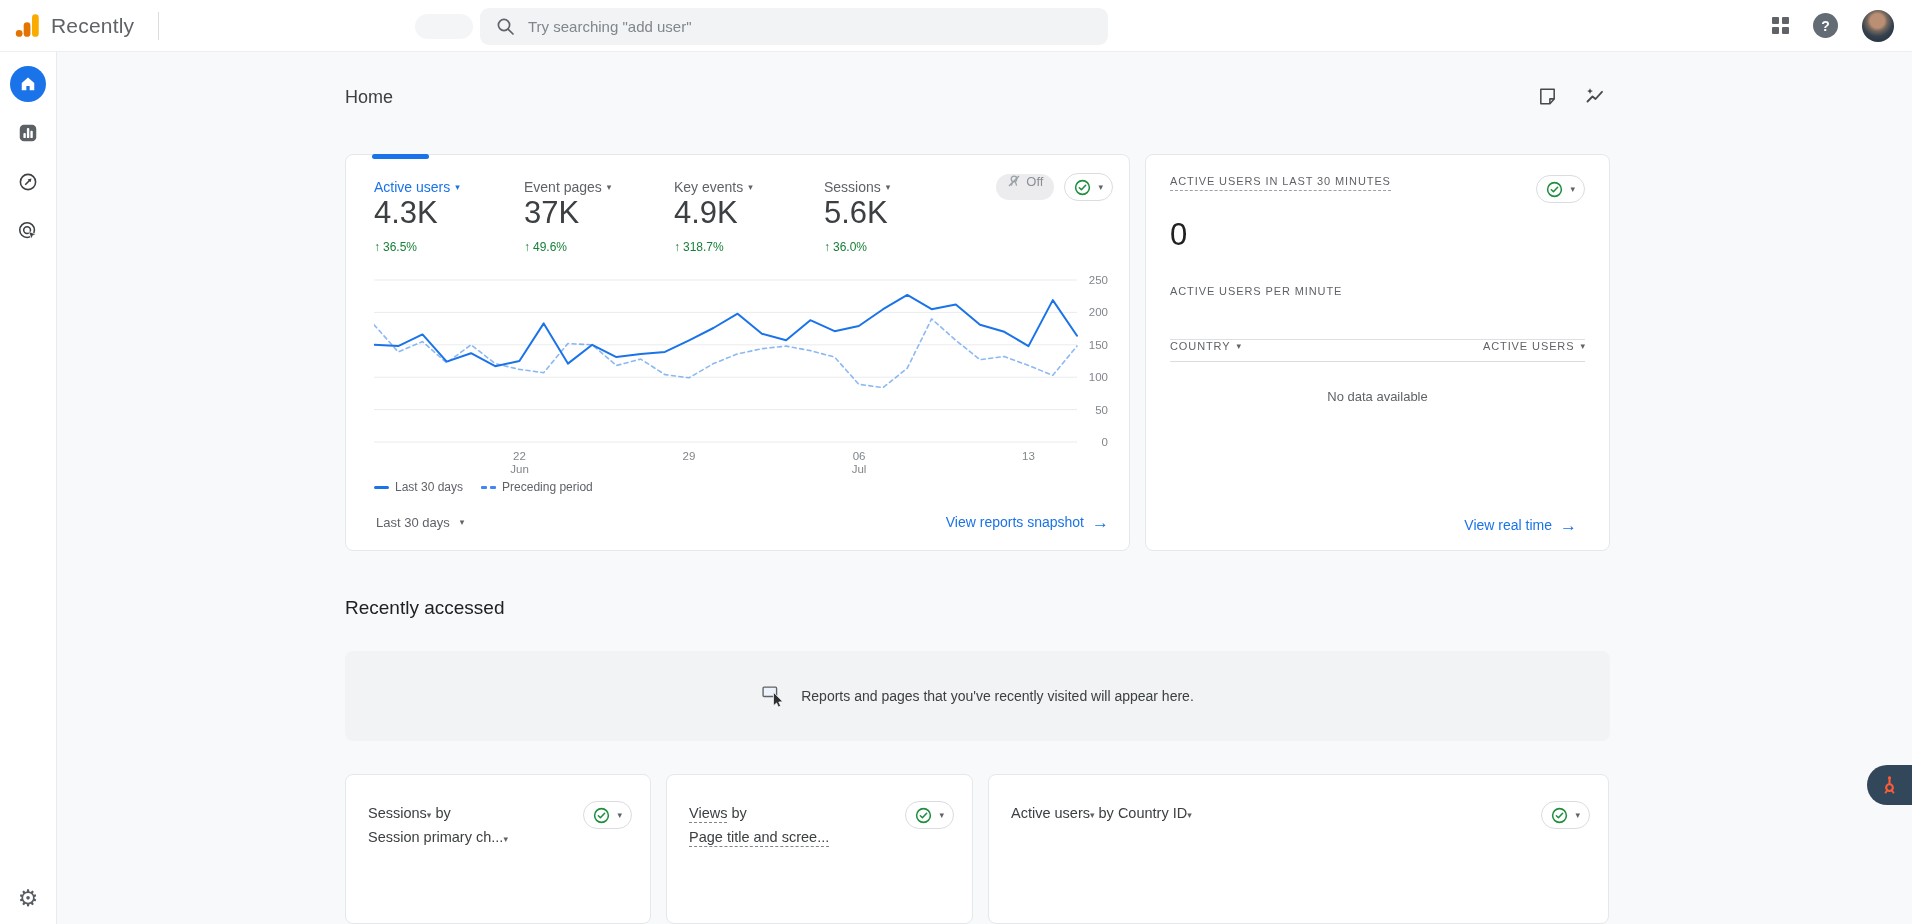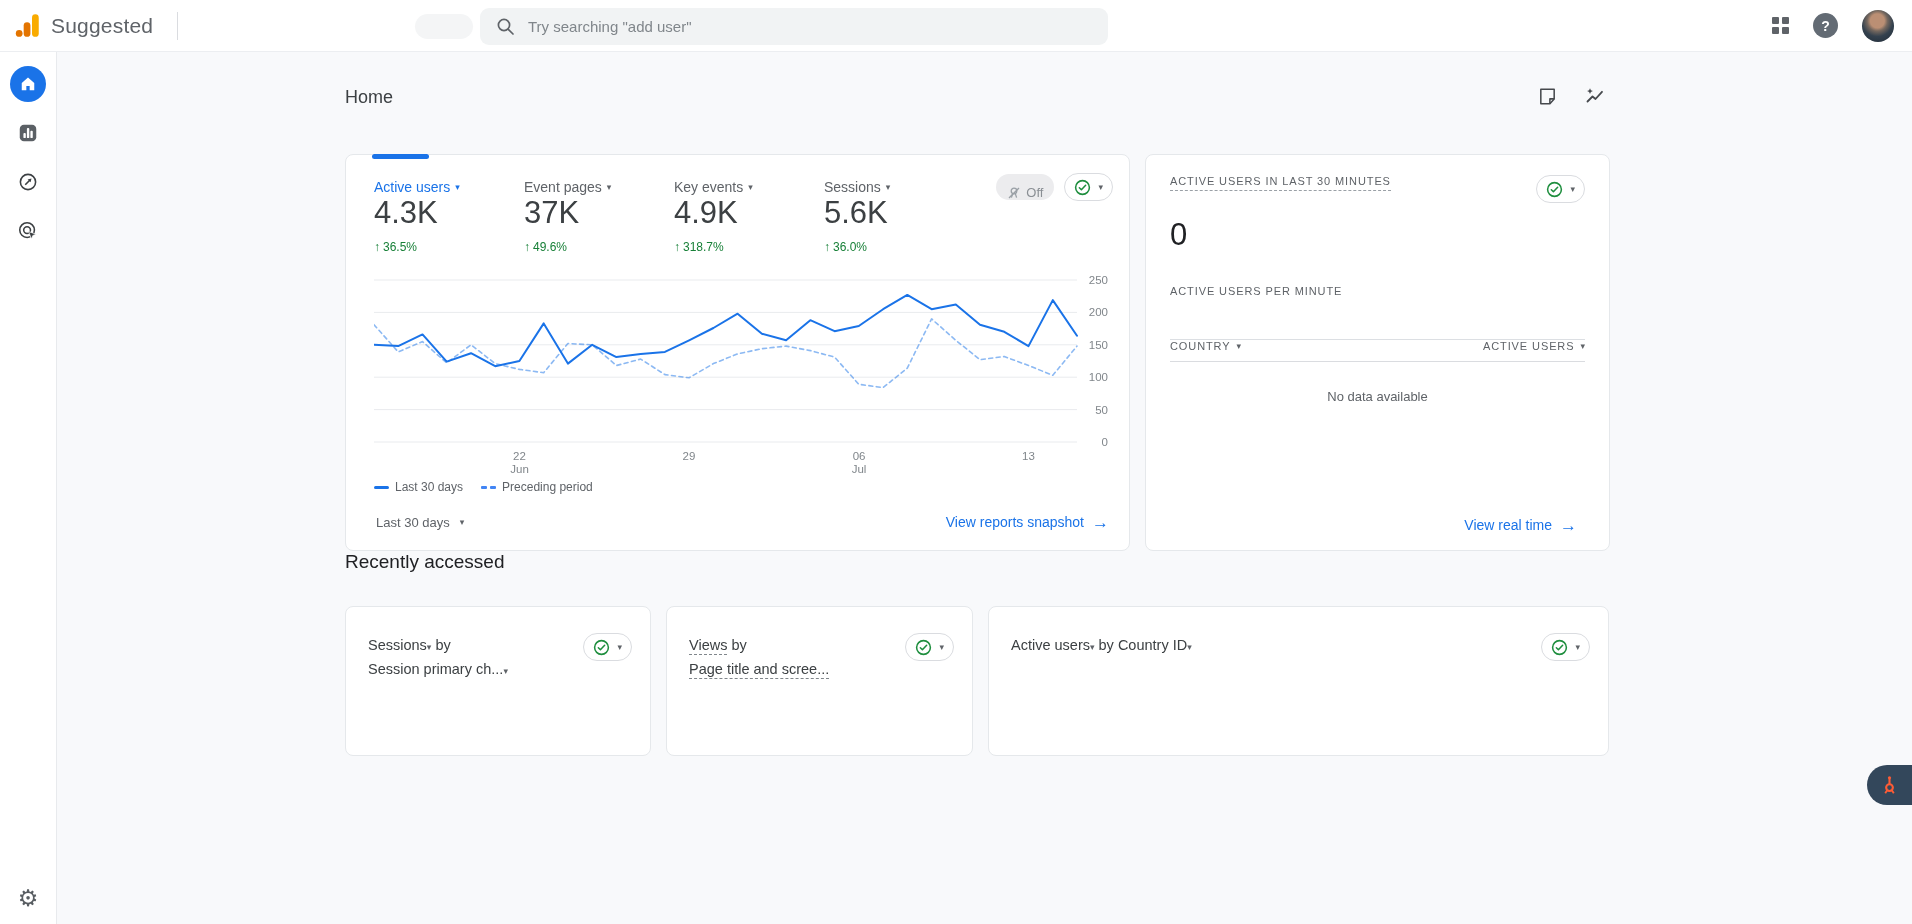--- a/index.html
+++ b/index.html
@@ -49,21 +49,21 @@
   .metrics { display:flex; padding:24px 28px 0; }
   .metric { width:150px; cursor:pointer; }
   .metric-label { font-size:14px; color:#5f6368; display:flex; align-items:center; gap:5px; }
   .metric.selected .metric-label { color:#1a73e8; }
   .caret { font-size:9px; color:#5f6368; line-height:1; }
   .metric.selected .caret { color:#1a73e8; }
   .metric-value { font-size:31px; color:#3c4043; font-weight:400; }
   .metric-change { margin-top:9px; font-size:12px; color:#188038; display:flex; gap:3px; align-items:center; }
   .metric-change .up { font-weight:bold; }
   .pills { position:absolute; top:18px; right:16px; display:flex; gap:10px; align-items:center; }
-  .off-pill { height:26px; border-radius:13px; background:#ececee; display:flex; align-items:flex-end; gap:5px;
+  .off-pill { height:26px; border-radius:13px; background:#ececee; display:flex; align-items:flex-start; gap:5px;
     padding:0 11px; font-size:13px; color:#8a8f94; cursor:pointer; }
   .check-pill { height:28px; border-radius:15px; border:1px solid #dadce0; background:#fff; display:flex;
     align-items:center; gap:7px; padding:0 9px; cursor:pointer; }
   .chart-wrap { margin:14px 20px 0 28px; }
   .legend { margin:0 0 0 28px; display:flex; gap:18px; align-items:center; font-size:12px; color:#5f6368; }
   .legend-item { display:flex; align-items:center; gap:6px; }
   .sw-solid { width:15px; height:3px; background:#1a73e8; border-radius:2px; }
   .sw-dash { display:flex; gap:3px; }
   .sw-dash i { width:6px; height:3px; background:#4285f4; border-radius:1px; display:block; }
   .card-footer { position:absolute; left:22px; right:20px; bottom:14px; display:flex; justify-content:space-between; align-items:center; }
@@ -79,21 +79,21 @@
   .rt-value { font-size:31px; color:#202124; margin-top:14px; }
   .rt-permin { margin-top:32px; }
   .rt-flatline { margin-top:42px; height:1px; background:#dcdfe3; width:100%; }
   .rt-cols { display:flex; justify-content:space-between; }
   .rt-col { display:flex; align-items:center; gap:6px; cursor:pointer; }
   .rt-divider { margin-top:9px; height:1px; background:#dadce0; }
   .rt-empty { margin-top:27px; text-align:center; font-size:13px; color:#5f6368; }
   .rt-link { position:absolute; right:32px; bottom:16px; }
 
   
-  .section-title { font-size:19px; font-weight:400; color:#202124; }
+  .section-title { margin-top:46px; font-size:19px; font-weight:400; color:#202124; }
   .recent-panel { margin-top:32px; height:90px; background:#f1f3f4; border-radius:8px;
     display:flex; align-items:center; justify-content:center; gap:13px; }
   .recent-msg { font-size:14px; color:#3c4043; }
 
   
   .suggest-title { display:inline-block; margin-top:42px; font-size:19px; font-weight:400; color:#202124;
     border-bottom:1px dashed #9aa0a6; padding-bottom:5px; }
   .suggest-row { display:flex; gap:15px; margin-top:33px; }
   .suggest-card { position:relative; height:150px; padding:26px 18px 0 22px; display:flex;
     justify-content:space-between; align-items:flex-start; }
@@ -108,21 +108,21 @@
 </head>
 <body>
 
 <header class="topbar">
   <div class="brand">
     <svg width="27" height="27" viewBox="0 0 24 24">
       <rect x="16" y="2" width="6" height="20" rx="3" fill="#f9ab00"></rect>
       <rect x="8.6" y="9" width="6" height="13" rx="3" fill="#e37400"></rect>
       <circle cx="4.6" cy="19" r="3" fill="#e37400"></circle>
     </svg>
-    <span class="brand-name">Suggested</span>
+    <span class="brand-name">Recently</span>
     <span class="brand-divider"></span>
   </div>
   <div class="ghost-pill"></div>
   <div class="search">
     <svg width="19" height="19" viewBox="0 0 19 19">
       <circle cx="8" cy="8" r="5.6" fill="none" stroke="#5f6368" stroke-width="1.7"></circle>
       <line x1="12.3" y1="12.3" x2="17" y2="17" stroke="#5f6368" stroke-width="1.7" stroke-linecap="round"></line>
     </svg>
     <input placeholder="Try searching &quot;add user&quot;" style="">
   </div>
@@ -332,20 +332,27 @@
       <div class="rt-divider"></div>
       <div class="rt-empty">No data available</div>
       <div class="blue-link rt-link">
         <span>View real time</span>
         <span class="arrow">→</span>
       </div>
     </section>
   </div>
 
   <h2 class="section-title">Recently accessed</h2>
+  <div class="recent-panel">
+    <svg width="27" height="27" viewBox="0 0 26 26">
+      <rect x="2" y="4" width="13" height="9" rx="1" fill="#eef3fb" stroke="#5f6368" stroke-width="1.3"></rect>
+      <path d="M12 9 L12 22 L15 19.2 L16.8 23.2 L18.9 22.2 L17.1 18.3 L21 18 Z" fill="#2d3033" stroke="#fff" stroke-width="0.7"></path>
+    </svg>
+    <span class="recent-msg">Reports and pages that you've recently visited will appear here.</span>
+  </div>
 
   <div class="suggest-row">
 
     <section class="card suggest-card sc-1">
       <div class="sc-text">
         <span>Sessions</span><span class="caret">▾</span>
         <span>by</span><br>
         <span>Session primary ch...</span><span class="caret">▾</span>
       </div>
       <div class="check-pill">

